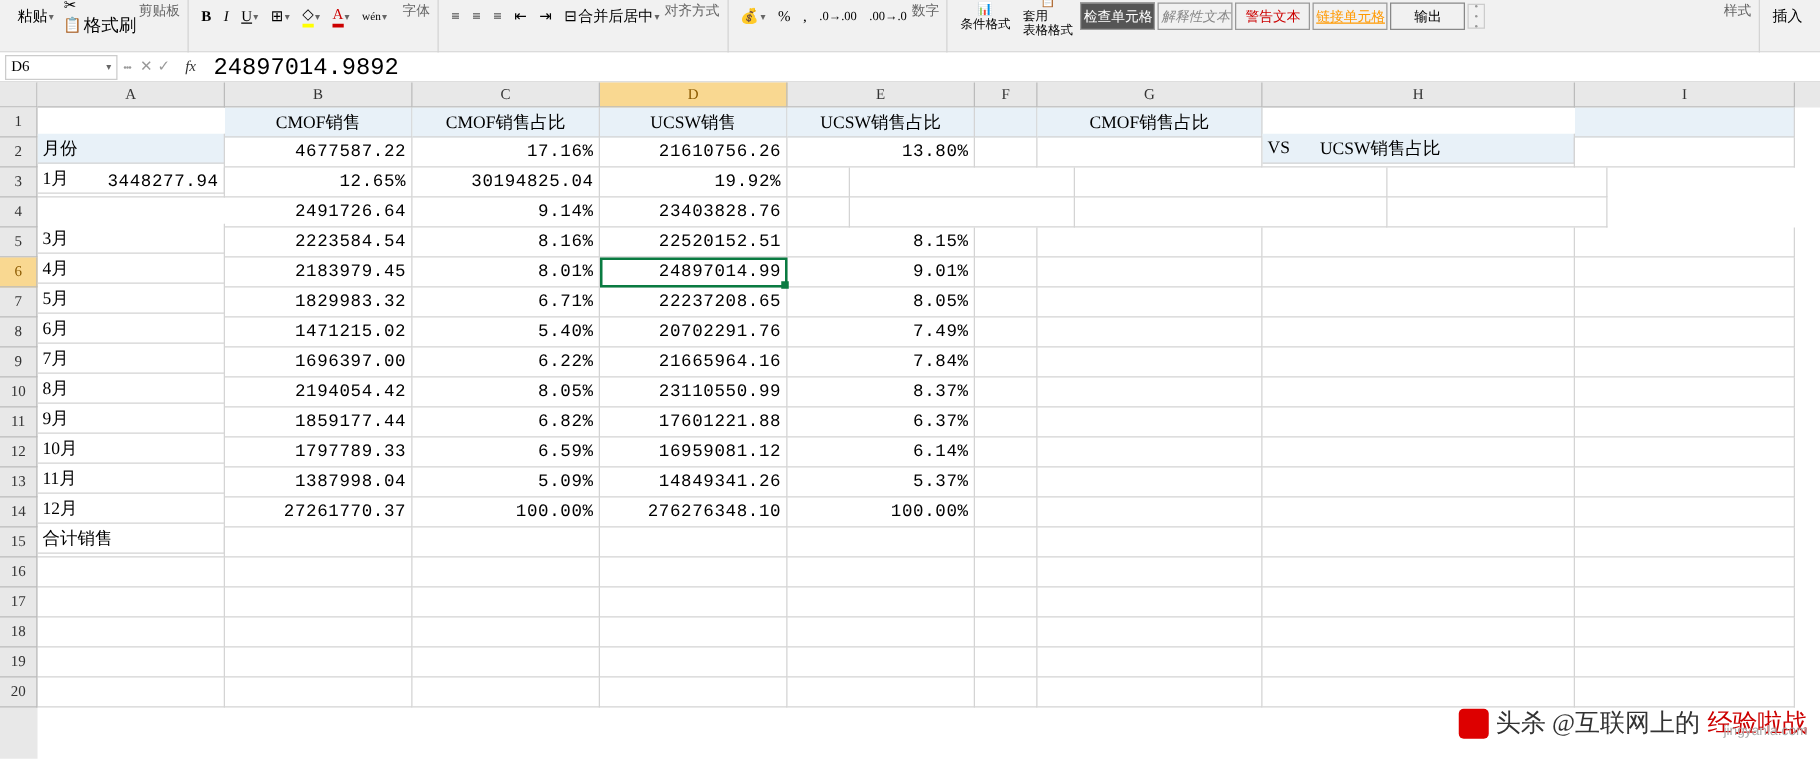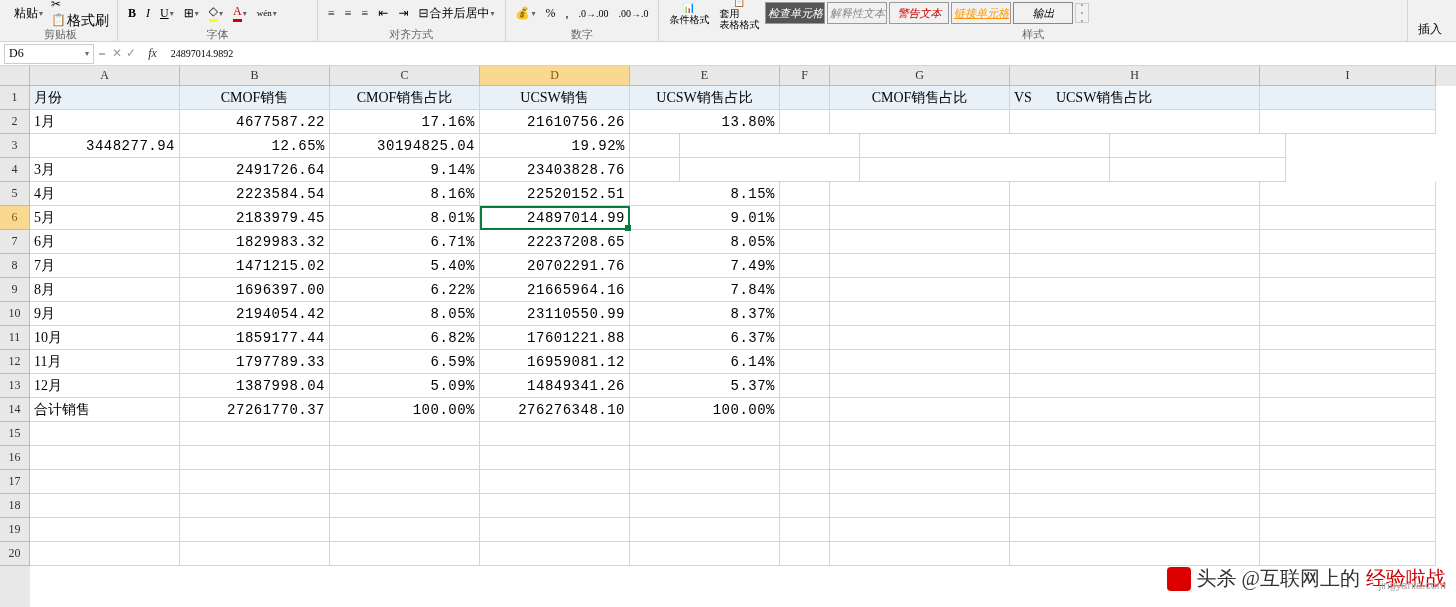--- a/index.html
+++ b/index.html
@@ -1,54 +1,54 @@
 <!DOCTYPE html>
 <html><head>
   <meta charset="utf-8">
   <style>
     * { box-sizing: border-box; margin: 0; padding: 0; font-family: "SimSun", "宋体", serif; }
     body { background: #fff; font-size: 12px; overflow: hidden; width: 1456px; height: 607px; position: relative; }
     
     .ribbon { height: 42px; background: #f1f1f1; border-bottom: 1px solid #d4d4d4; display: flex; align-items: flex-start; padding: 0 4px; }
-    .ribbon-group { display: flex; flex-direction: column; height: 42px; border-right: 1px solid #d4d4d4; padding: 0 6px; justify-content: flex-end; }
+    .ribbon-group { display: flex; flex-direction: row; height: 42px; border-right: 1px solid #d4d4d4; padding: 0 6px; justify-content: space-between; }
     .ribbon-btns { display: flex; gap: 2px; align-items: center; height: 26px; }
     .ribbon-label { font-size: 11px; text-align: center; color: #666; margin-top: 1px; }
     .rbtn { padding: 2px 4px; cursor: pointer; display: flex; align-items: center; gap: 1px; font-size: 12px; }
     .style-gallery { display: flex; gap: 2px; align-items: center; }
-    .style-box { width: 60px; height: 22px; border: 1px solid #999; font-size: 11px; display: flex; align-items: center; justify-content: center; font-style: italic; }
+    .style-box { width: 60px; height: 22px; border: 1px solid #999; font-size: 11px; display: flex; align-items: center; justify-content: center; }
     .style-check { background: #555; color: #fff; }
     .style-explain { color: #888; font-style: italic; }
     .style-warn { color: #c00; }
     .style-link { color: #f90; text-decoration: underline; }
     .style-out { border: 1px solid #888; }
     
     .namebox-row { height: 24px; display: flex; align-items: center; border-bottom: 1px solid #d4d4d4; background: #fff; }
     .namebox { width: 90px; height: 20px; border: 1px solid #ccc; margin: 0 4px; padding: 0 4px; display: flex; align-items: center; justify-content: space-between; background: #fff; font-family: Arial; font-size: 12px; }
     .fx-btns { display: flex; gap: 4px; padding: 0 6px; align-items: center; color: #999; }
     .fx-label { font-style: italic; font-family: "Times New Roman"; margin: 0 6px; color: #333; }
-    .formula-val { font-family: Liberation Serif, serif; font-size: 10px; padding-left: 8px; }
+    .formula-val { font-family: Liberation Mono, monospace; font-size: 19px; padding-left: 8px; }
     
     .select-all { width: 30px; height: 20px; background: #e8e8e8; border: 1px solid #bbb; border-top: none; border-left: none; }
     
     .sheet-area { display: flex; height: calc(100% - 66px); }
     .row-headers { width: 30px; background: #e8e8e8; }
     .rowh { height: 24px; border: 1px solid #bbb; border-top: none; border-left: none; display: flex; align-items: center; justify-content: center; font-size: 12px; color: #333; }
     .rowh.sel { background: #f9d891; color: #8b5a00; }
     
     .grid-wrap { flex: 1; overflow: hidden; }
     .col-headers { display: flex; height: 20px; background: #e8e8e8; }
     .colh { height: 20px; border: 1px solid #bbb; border-top: none; border-left: none; display: flex; align-items: center; justify-content: center; font-size: 12px; color: #333; }
     .colh.sel { background: #f9d891; color: #8b5a00; }
     
     .grid { position: relative; }
     .row { display: flex; height: 24px; }
     .cell { border: 1px solid #d4d4d4; border-top: none; border-left: none; height: 24px; display: flex; align-items: center; padding: 0 4px; font-size: 14px; overflow: hidden; white-space: nowrap; }
     .cell.header-cell { background: #e8f1f8; font-weight: normal; }
     .cell.num { justify-content: flex-end; font-family: "Courier New", monospace; letter-spacing: 0.5px; }
-    .cell.txt { justify-content: flex-start; }
+    .cell.txt { justify-content: flex-start; margin-top: 21px; }
     .cell.ctr { justify-content: center; }
     
     .active-cell { position: absolute; border: 2px solid #0a7b41; pointer-events: none; z-index: 5; }
     .fill-handle { position: absolute; width: 6px; height: 6px; background: #0a7b41; bottom: -3px; right: -3px; }
     
     .cA { width: 150px; } .cB { width: 150px; } .cC { width: 150px; }
     .cD { width: 150px; } .cE { width: 150px; } .cF { width: 50px; }
     .cG { width: 180px; } .cH { width: 250px; } .cI { width: 176px; }
     
     .watermark { position: absolute; right: 10px; bottom: 15px; font-size: 20px; color: #333; display: flex; align-items: center; gap: 6px; }

